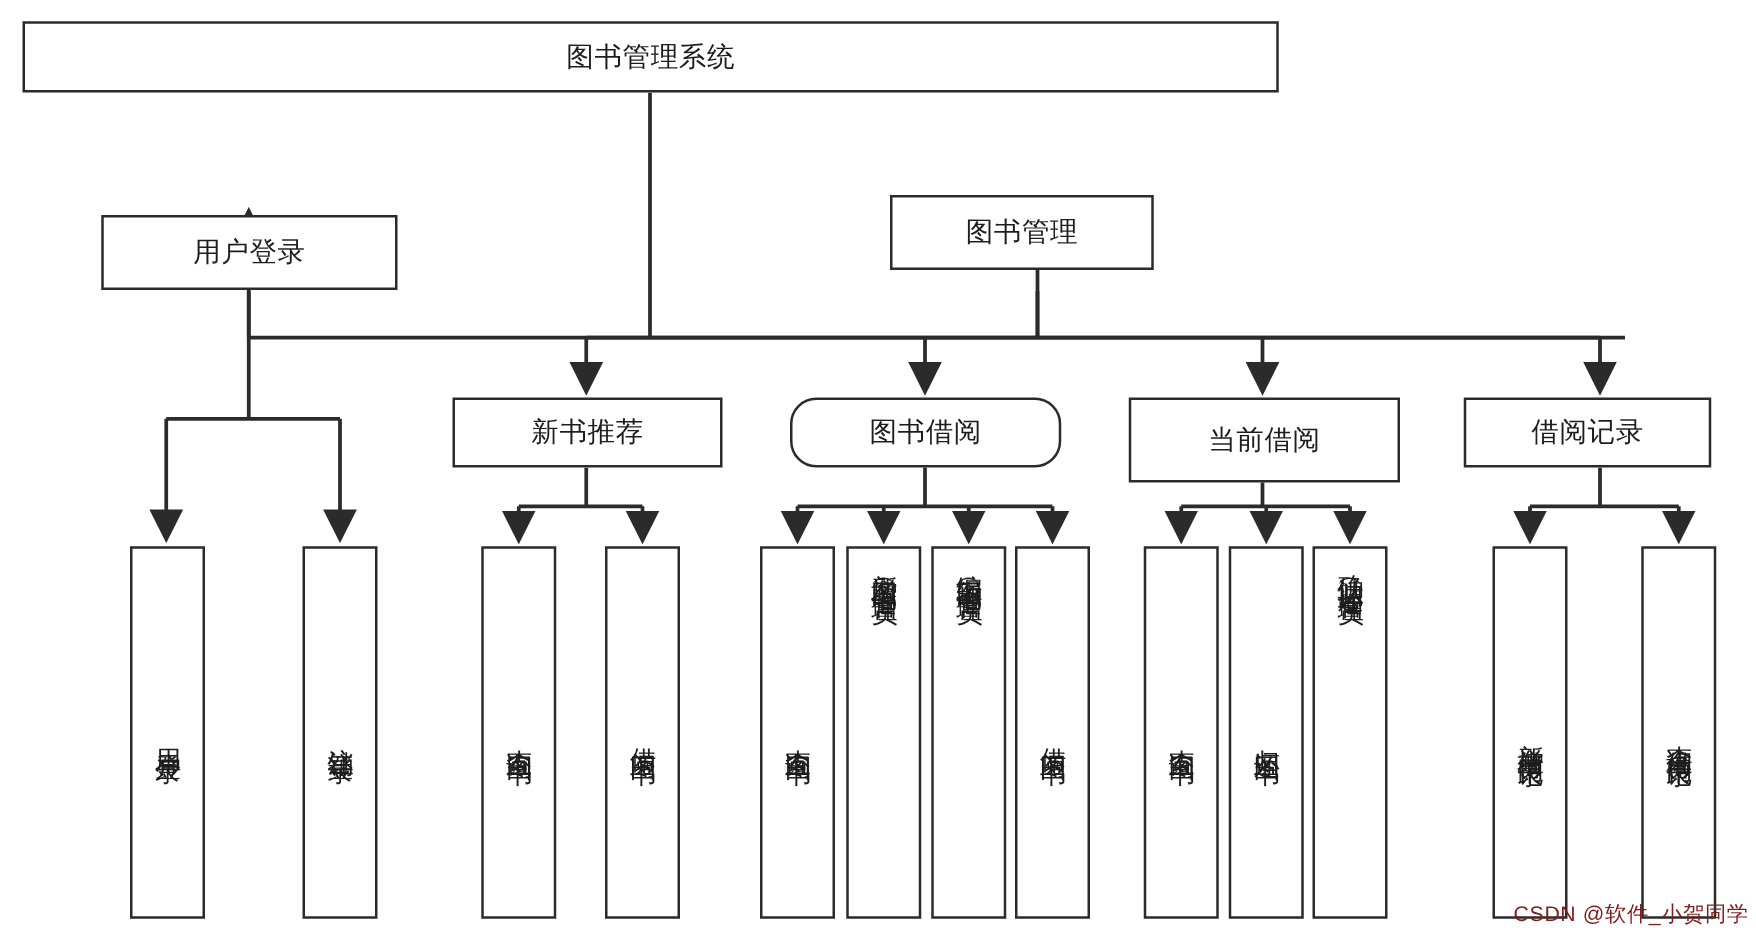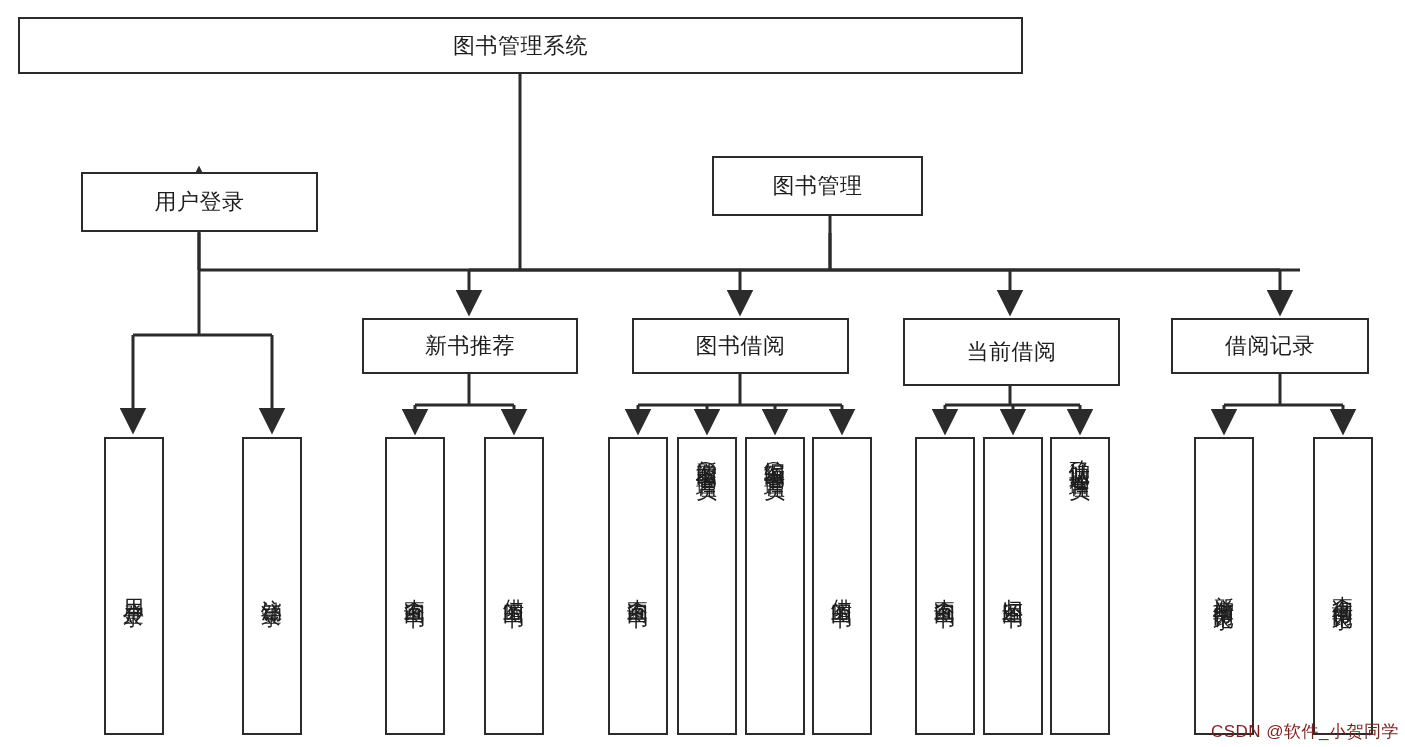--- a/index.html
+++ b/index.html
@@ -143,21 +143,21 @@
   </div>
 
   <div class="node" style="left:712px; top:156px; width:211px; height:60px;">
     <span class="node-label">图书管理</span>
   </div>
 
   <div class="node" style="left:362px; top:318px; width:216px; height:56px;">
     <span class="node-label">新书推荐</span>
   </div>
 
-  <div class="node" style="left:632px; top:318px; width:217px; height:56px;">
+  <div class="node" style="left:632px; top:318px; width:217px; height:56px;border-radius:21px;">
     <span class="node-label">图书借阅</span>
   </div>
 
   <div class="node" style="left:903px; top:318px; width:217px; height:68px;">
     <span class="node-label">当前借阅</span>
   </div>
 
   <div class="node" style="left:1171px; top:318px; width:198px; height:56px;">
     <span class="node-label">借阅记录</span>
   </div>

